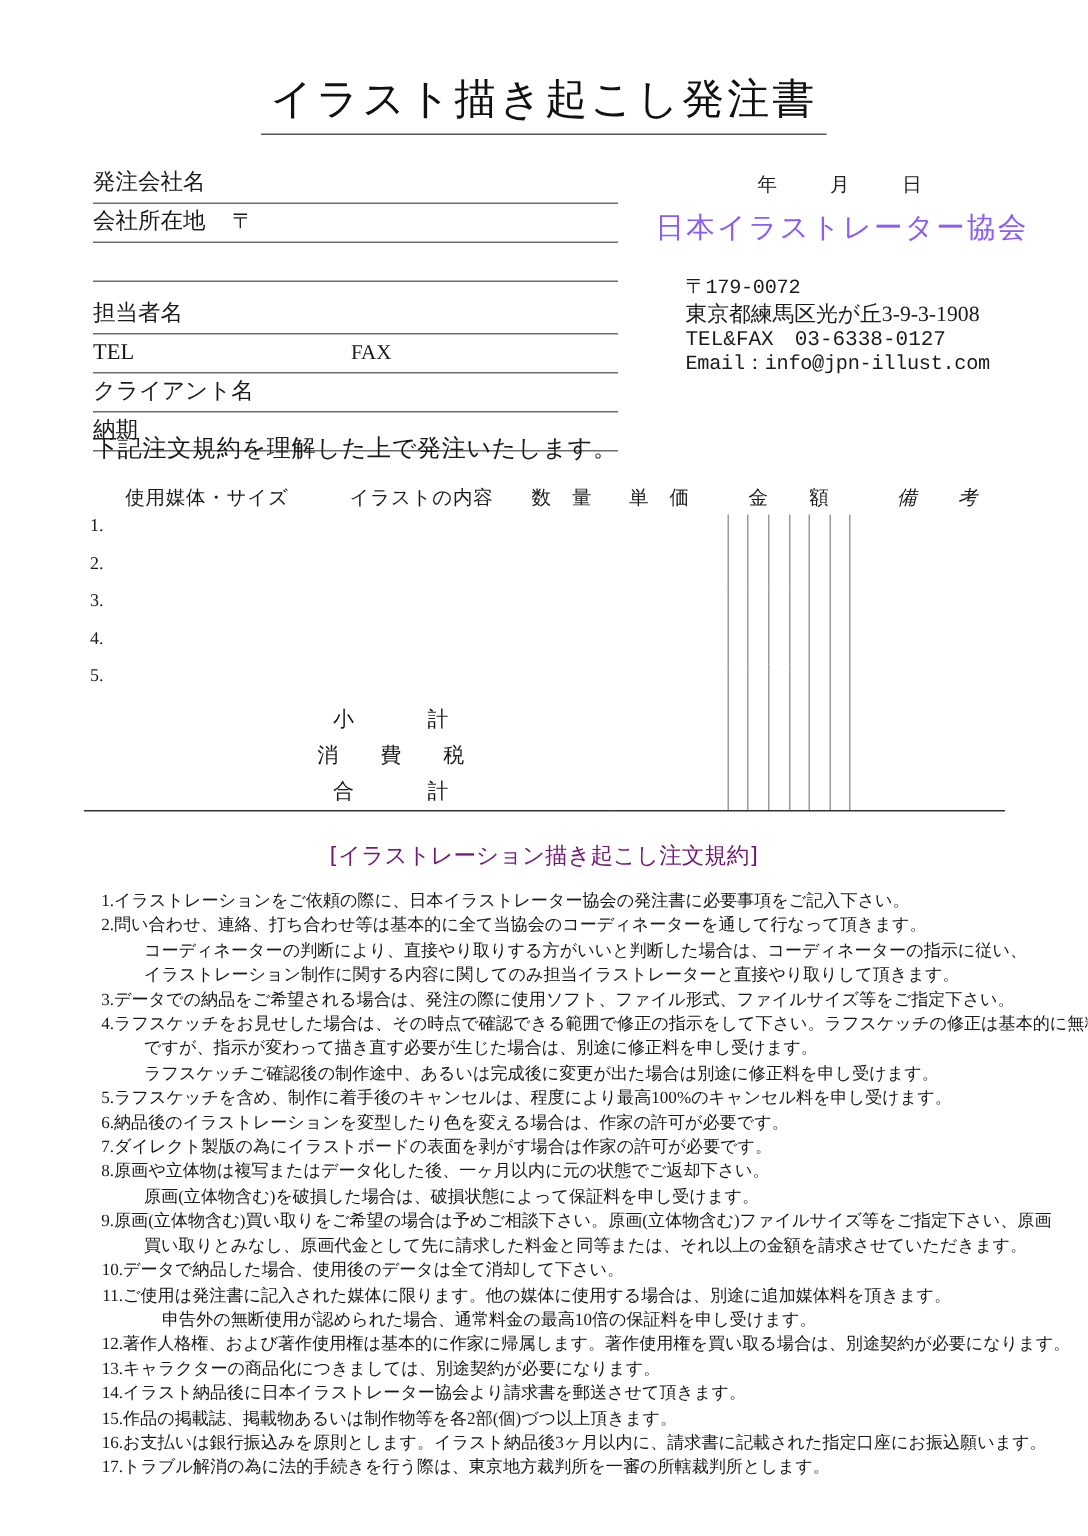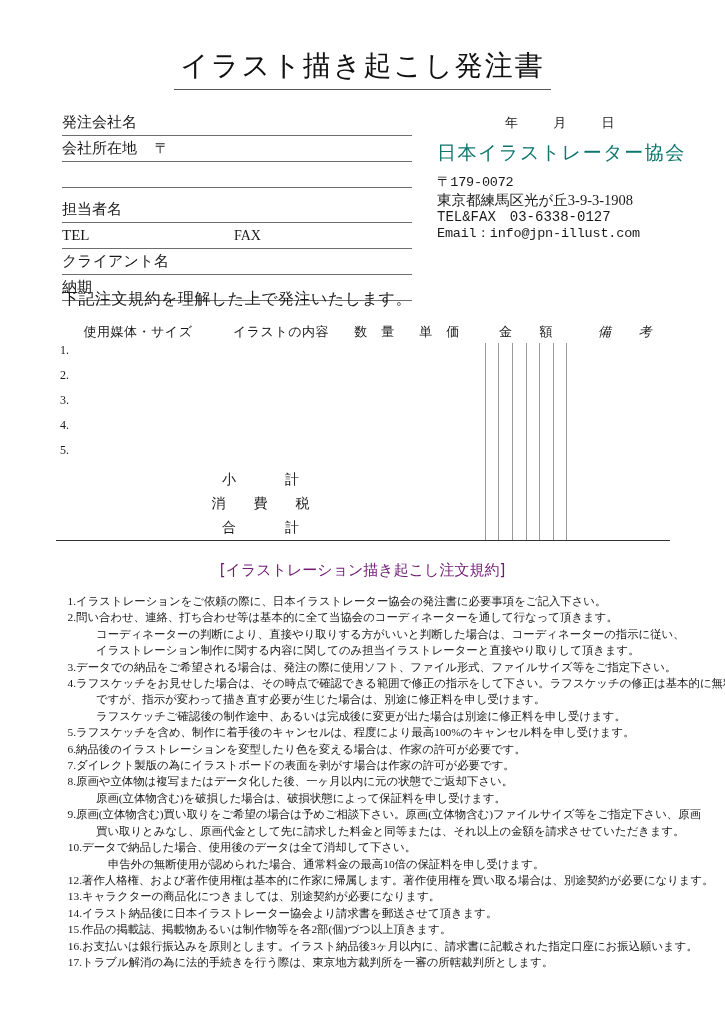--- a/index.html
+++ b/index.html
@@ -83,25 +83,25 @@
   
   .org {
     position: absolute;
     left: 437px;
     top: 143px;
     line-height: 1.0;
   }
   .org-name {
     font-size: 19px;
     letter-spacing: 1.5px;
-    margin-bottom: 14px;
-    color: #0f766e;
+    margin-bottom: 24px;
+    color: #8b5cf6;
   }
   .org-lines { font-size: 14.5px; }
-  .org-lines div { margin-bottom: 3px; white-space: nowrap; }
+  .org-lines div { margin-bottom: 3px; white-space: nowrap; margin-left: 20px; }
   .org-mono {
     font-family: "Liberation Mono", "DejaVu Sans Mono", monospace;
     font-size: 13.5px;
     letter-spacing: -0.2px;
   }
   .org-tel { font-size: 14px; letter-spacing: 0px; }
 
   
   .statement {
     position: absolute;
@@ -505,20 +505,24 @@
         <span class="txt">原画(立体物含む)買い取りをご希望の場合は予めご相談下さい。原画(立体物含む)ファイルサイズ等をご指定下さい、原画</span>
       </div>
     <div class="term cont">
         <span class="no w1"></span>
         <span class="txt">買い取りとみなし、原画代金として先に請求した料金と同等または、それ以上の金額を請求させていただきます。</span>
       </div>
     <div class="term">
         <span class="no w2">10.</span>
         <span class="txt">データで納品した場合、使用後のデータは全て消却して下さい。</span>
       </div>
+    <div class="term">
+        <span class="no w2">11.</span>
+        <span class="txt">ご使用は発注書に記入された媒体に限ります。他の媒体に使用する場合は、別途に追加媒体料を頂きます。</span>
+      </div>
     <div class="term cont2">
         <span class="no w2"></span>
         <span class="txt">申告外の無断使用が認められた場合、通常料金の最高10倍の保証料を申し受けます。</span>
       </div>
     <div class="term">
         <span class="no w2">12.</span>
         <span class="txt">著作人格権、および著作使用権は基本的に作家に帰属します。著作使用権を買い取る場合は、別途契約が必要になります。</span>
       </div>
     <div class="term">
         <span class="no w2">13.</span>

